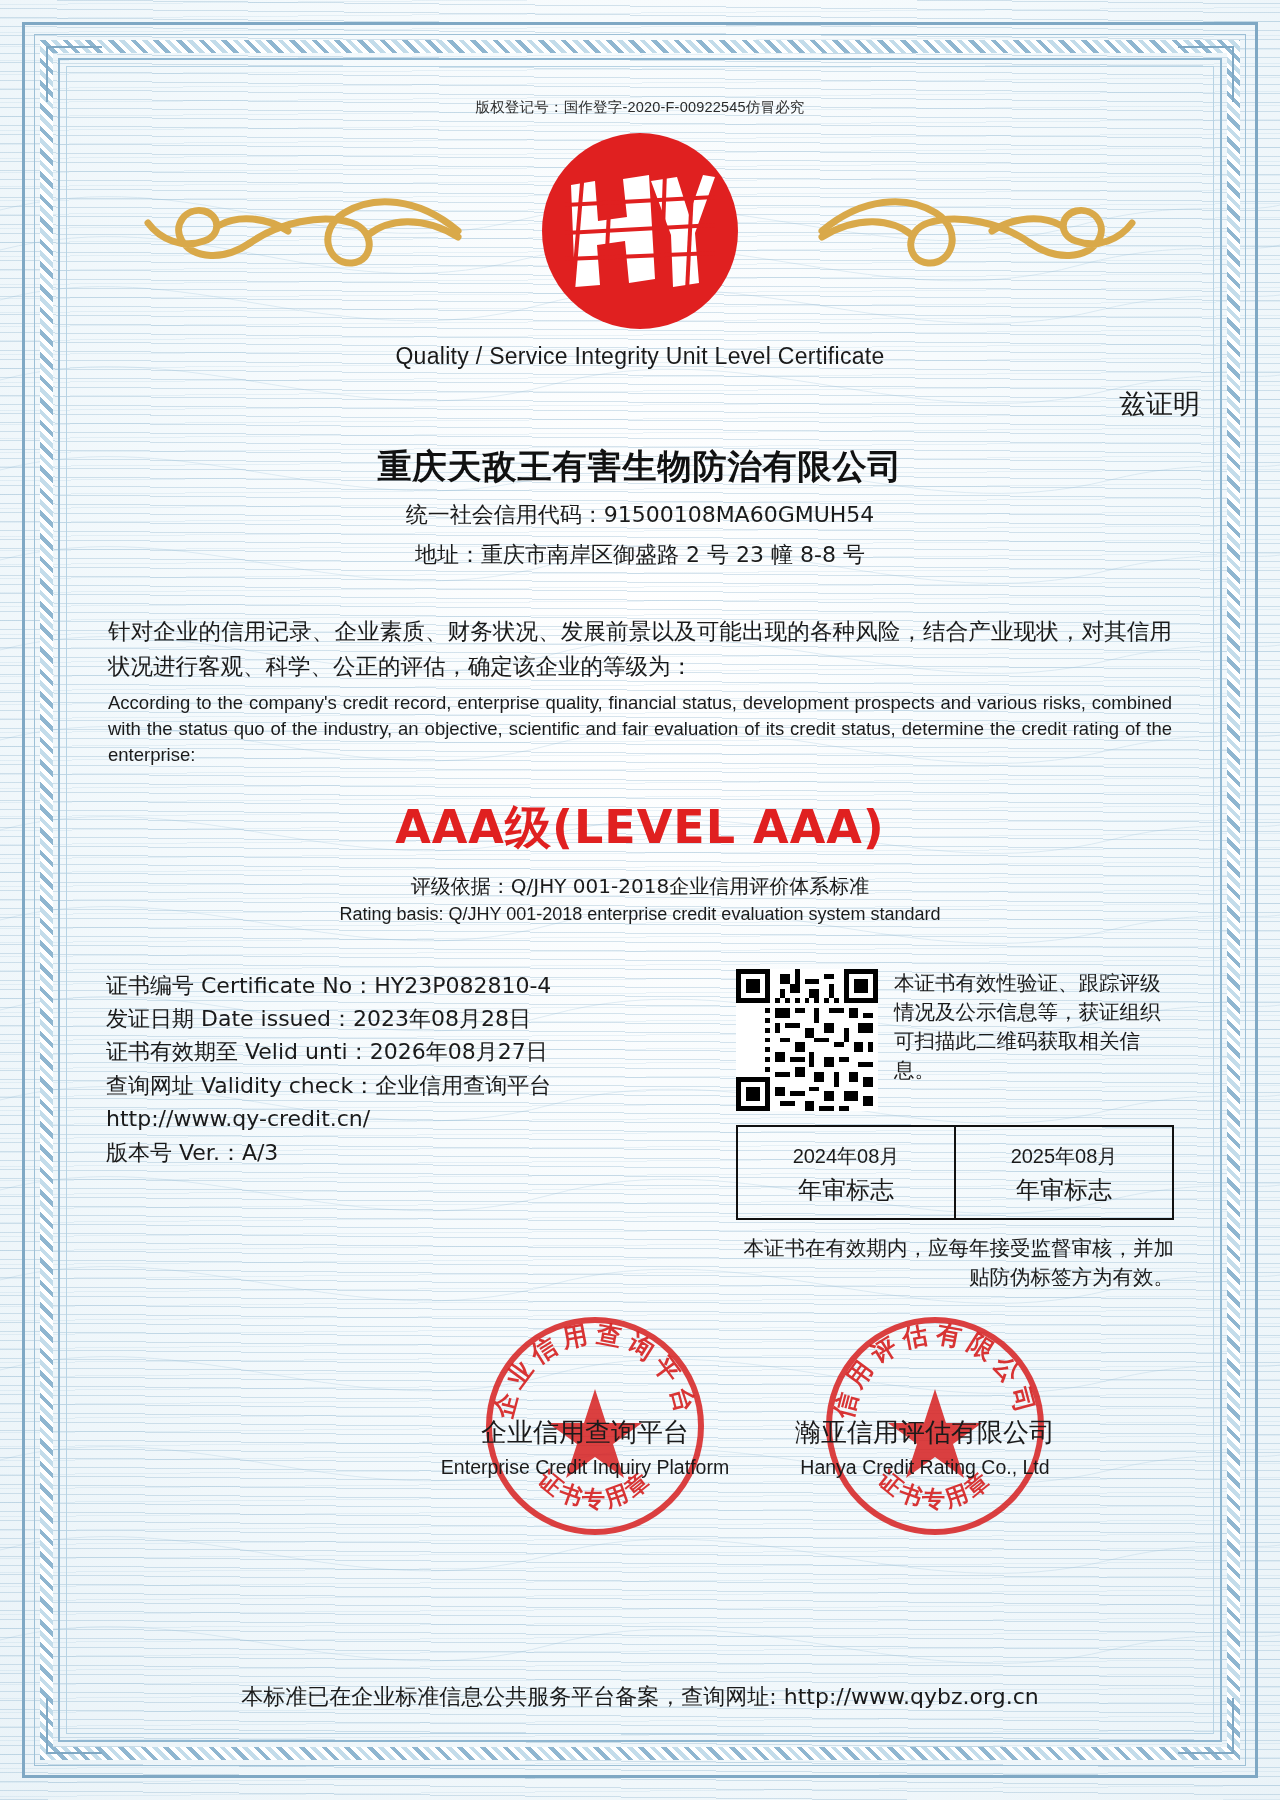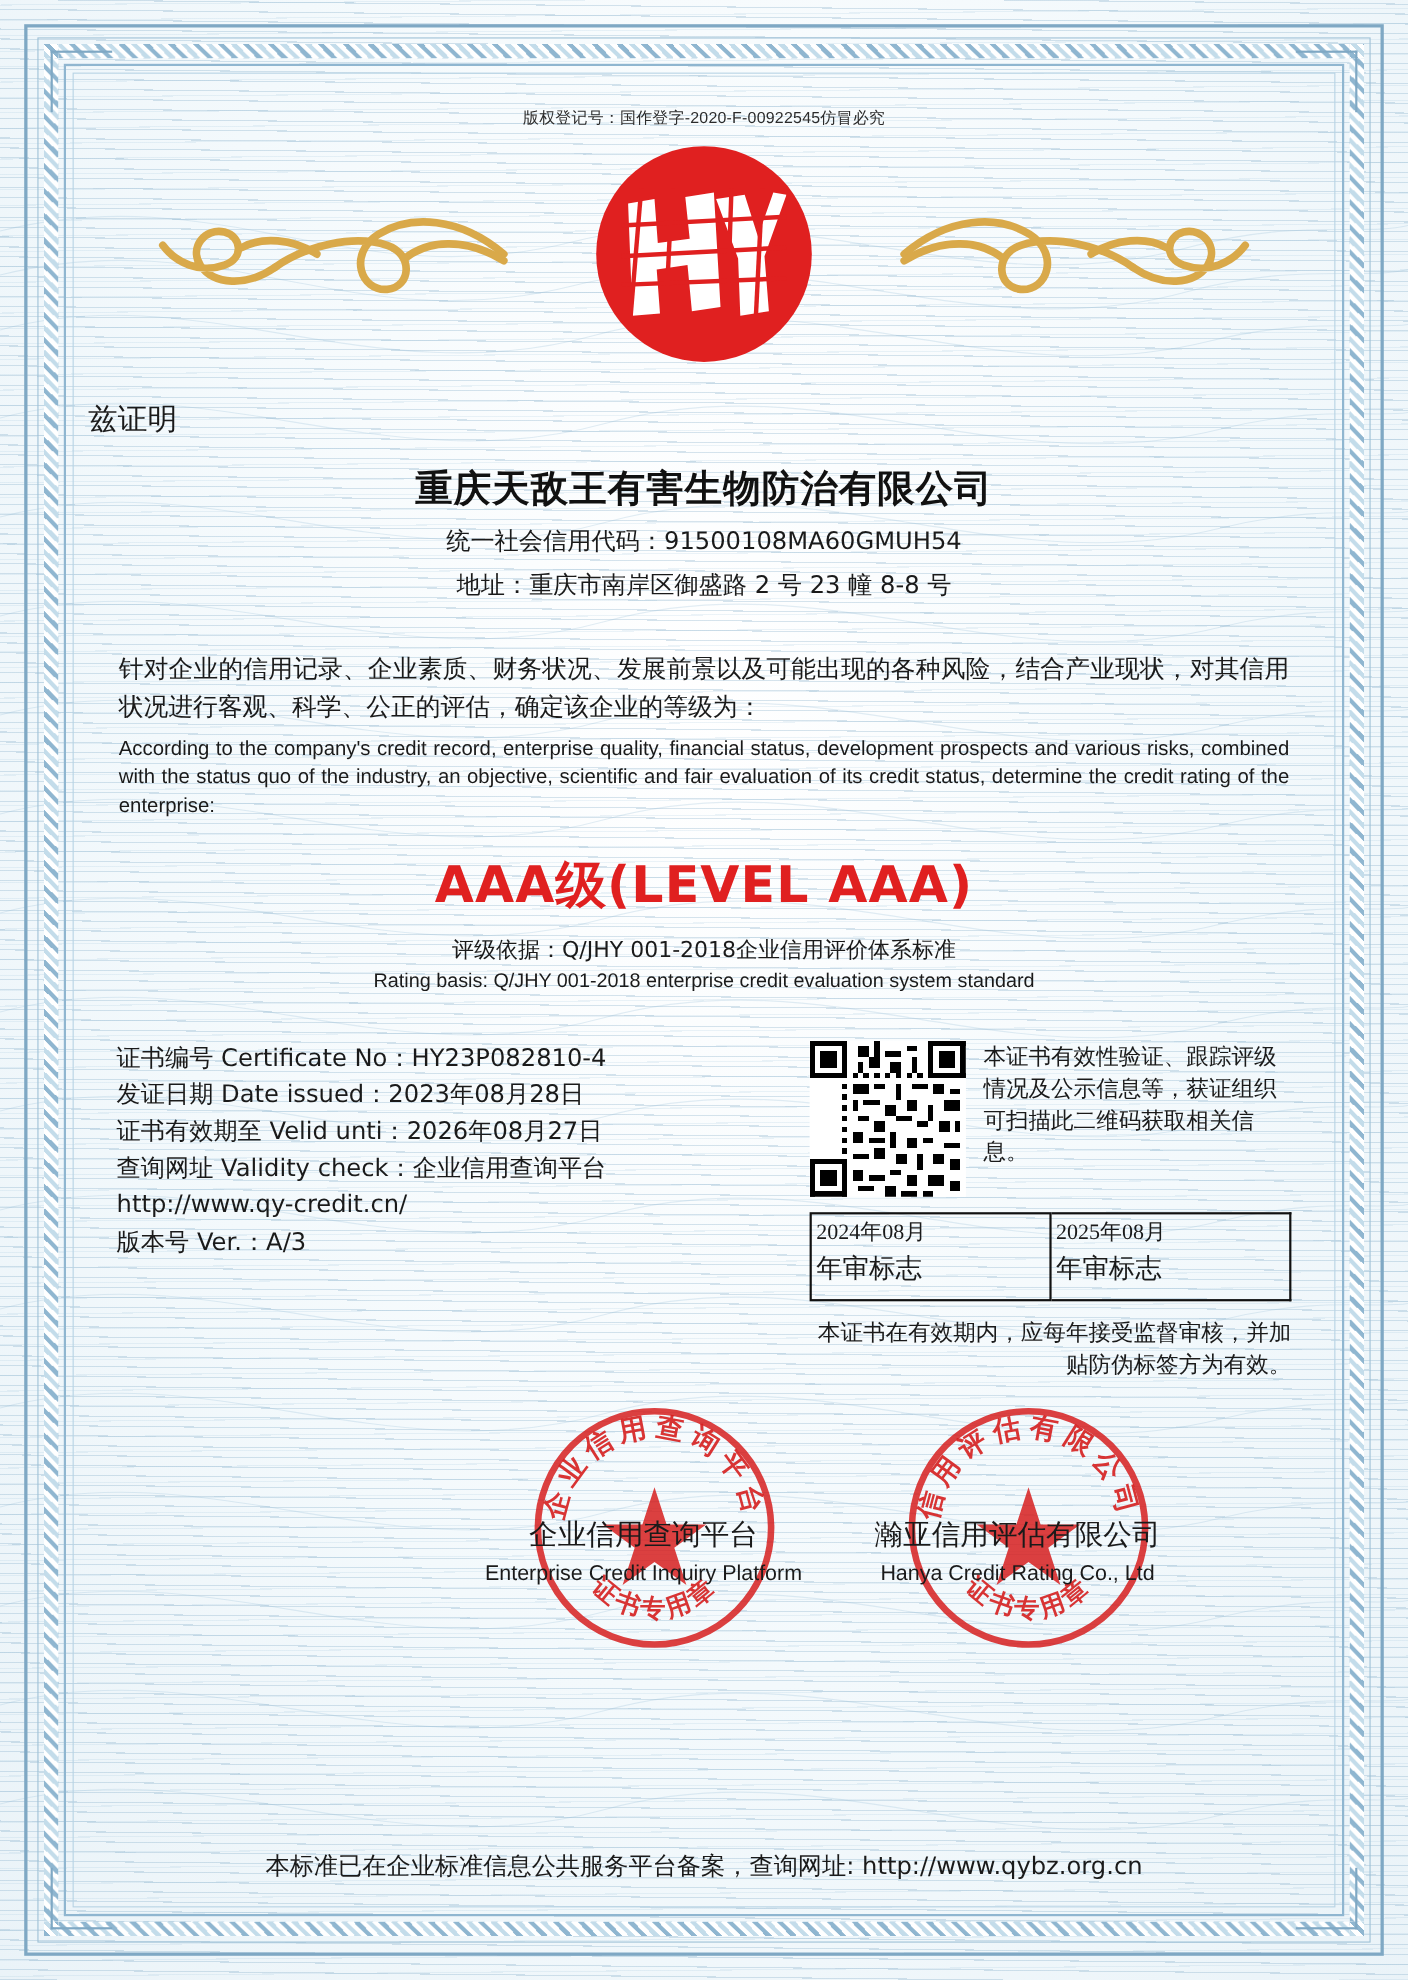--- a/index.html
+++ b/index.html
@@ -146,24 +146,24 @@
     font-family: "DejaVu Sans", "Liberation Sans", sans-serif;
   }
   .title-en {
     text-align: center;
     font-size: 23px;
     color: #1a1a1a;
     margin-top: 12px;
     letter-spacing: 0.3px;
   }
   .certify-cn {
-    text-align: left;
+    text-align: right;
     font-size: 27px;
     color: #1a1a1a;
-    margin-top: 32px;
+    margin-top: 16px;
     font-family: "DejaVu Sans", "Liberation Sans", sans-serif;
   }
   .certify-en {
     text-align: center;
     font-size: 21px;
     color: #1a1a1a;
     margin-top: 4px;
   }
   .company-cn {
     text-align: center;
@@ -267,23 +267,23 @@
     font-family: "DejaVu Sans", "Liberation Sans", sans-serif;
   }
   .stamp-boxes {
     display: flex;
     gap: 0;
     margin-top: 14px;
   }
   .stamp-box {
     flex: 1;
     border: 2px solid #111111;
-    text-align: left;
-    padding: 2px 4px 12px 4px;
-    font-family: Liberation Serif, serif;
+    text-align: center;
+    padding: 16px 4px 12px 4px;
+    font-family: Liberation Sans, sans-serif;
   }
   .stamp-box + .stamp-box { border-left: none; }
   .stamp-box .y { font-size: 20px; color: #1a1a1a; }
   .stamp-box .t { font-size: 24px; color: #1a1a1a; margin-top: 4px; }
   .annual-note {
     margin-top: 14px;
     font-size: 20.5px;
     line-height: 1.45;
     color: #1a1a1a;
     text-align: right;
@@ -410,20 +410,21 @@
             <path d="M0,88 L150,82"></path>
             <path d="M46,0 L40,120"></path>
             <path d="M100,0 L96,120"></path>
             <path d="M18,0 L8,120"></path>
             <path d="M128,0 L122,120"></path>
           </g>
         </svg>
       </div>
     </div>
 
+    <div class="title-en">Quality / Service Integrity Unit Level Certificate</div>
 
     <div class="certify-cn">兹证明</div>
 
     <div class="company-cn">重庆天敌王有害生物防治有限公司</div>
     <div class="company-code">统一社会信用代码：91500108MA60GMUH54</div>
     <div class="company-addr">地址：重庆市南岸区御盛路 2 号 23 幢 8-8 号</div>
 
     <div class="body-block">
       <div class="body-cn">针对企业的信用记录、企业素质、财务状况、发展前景以及可能出现的各种风险，结合产业现状，对其信用状况进行客观、科学、公正的评估，确定该企业的等级为：</div>
       <div class="body-en">According to the company's credit record, enterprise quality, financial status, development prospects and various risks, combined with the status quo of the industry, an objective, scientific and fair evaluation of its credit status, determine the credit rating of the enterprise:</div>

